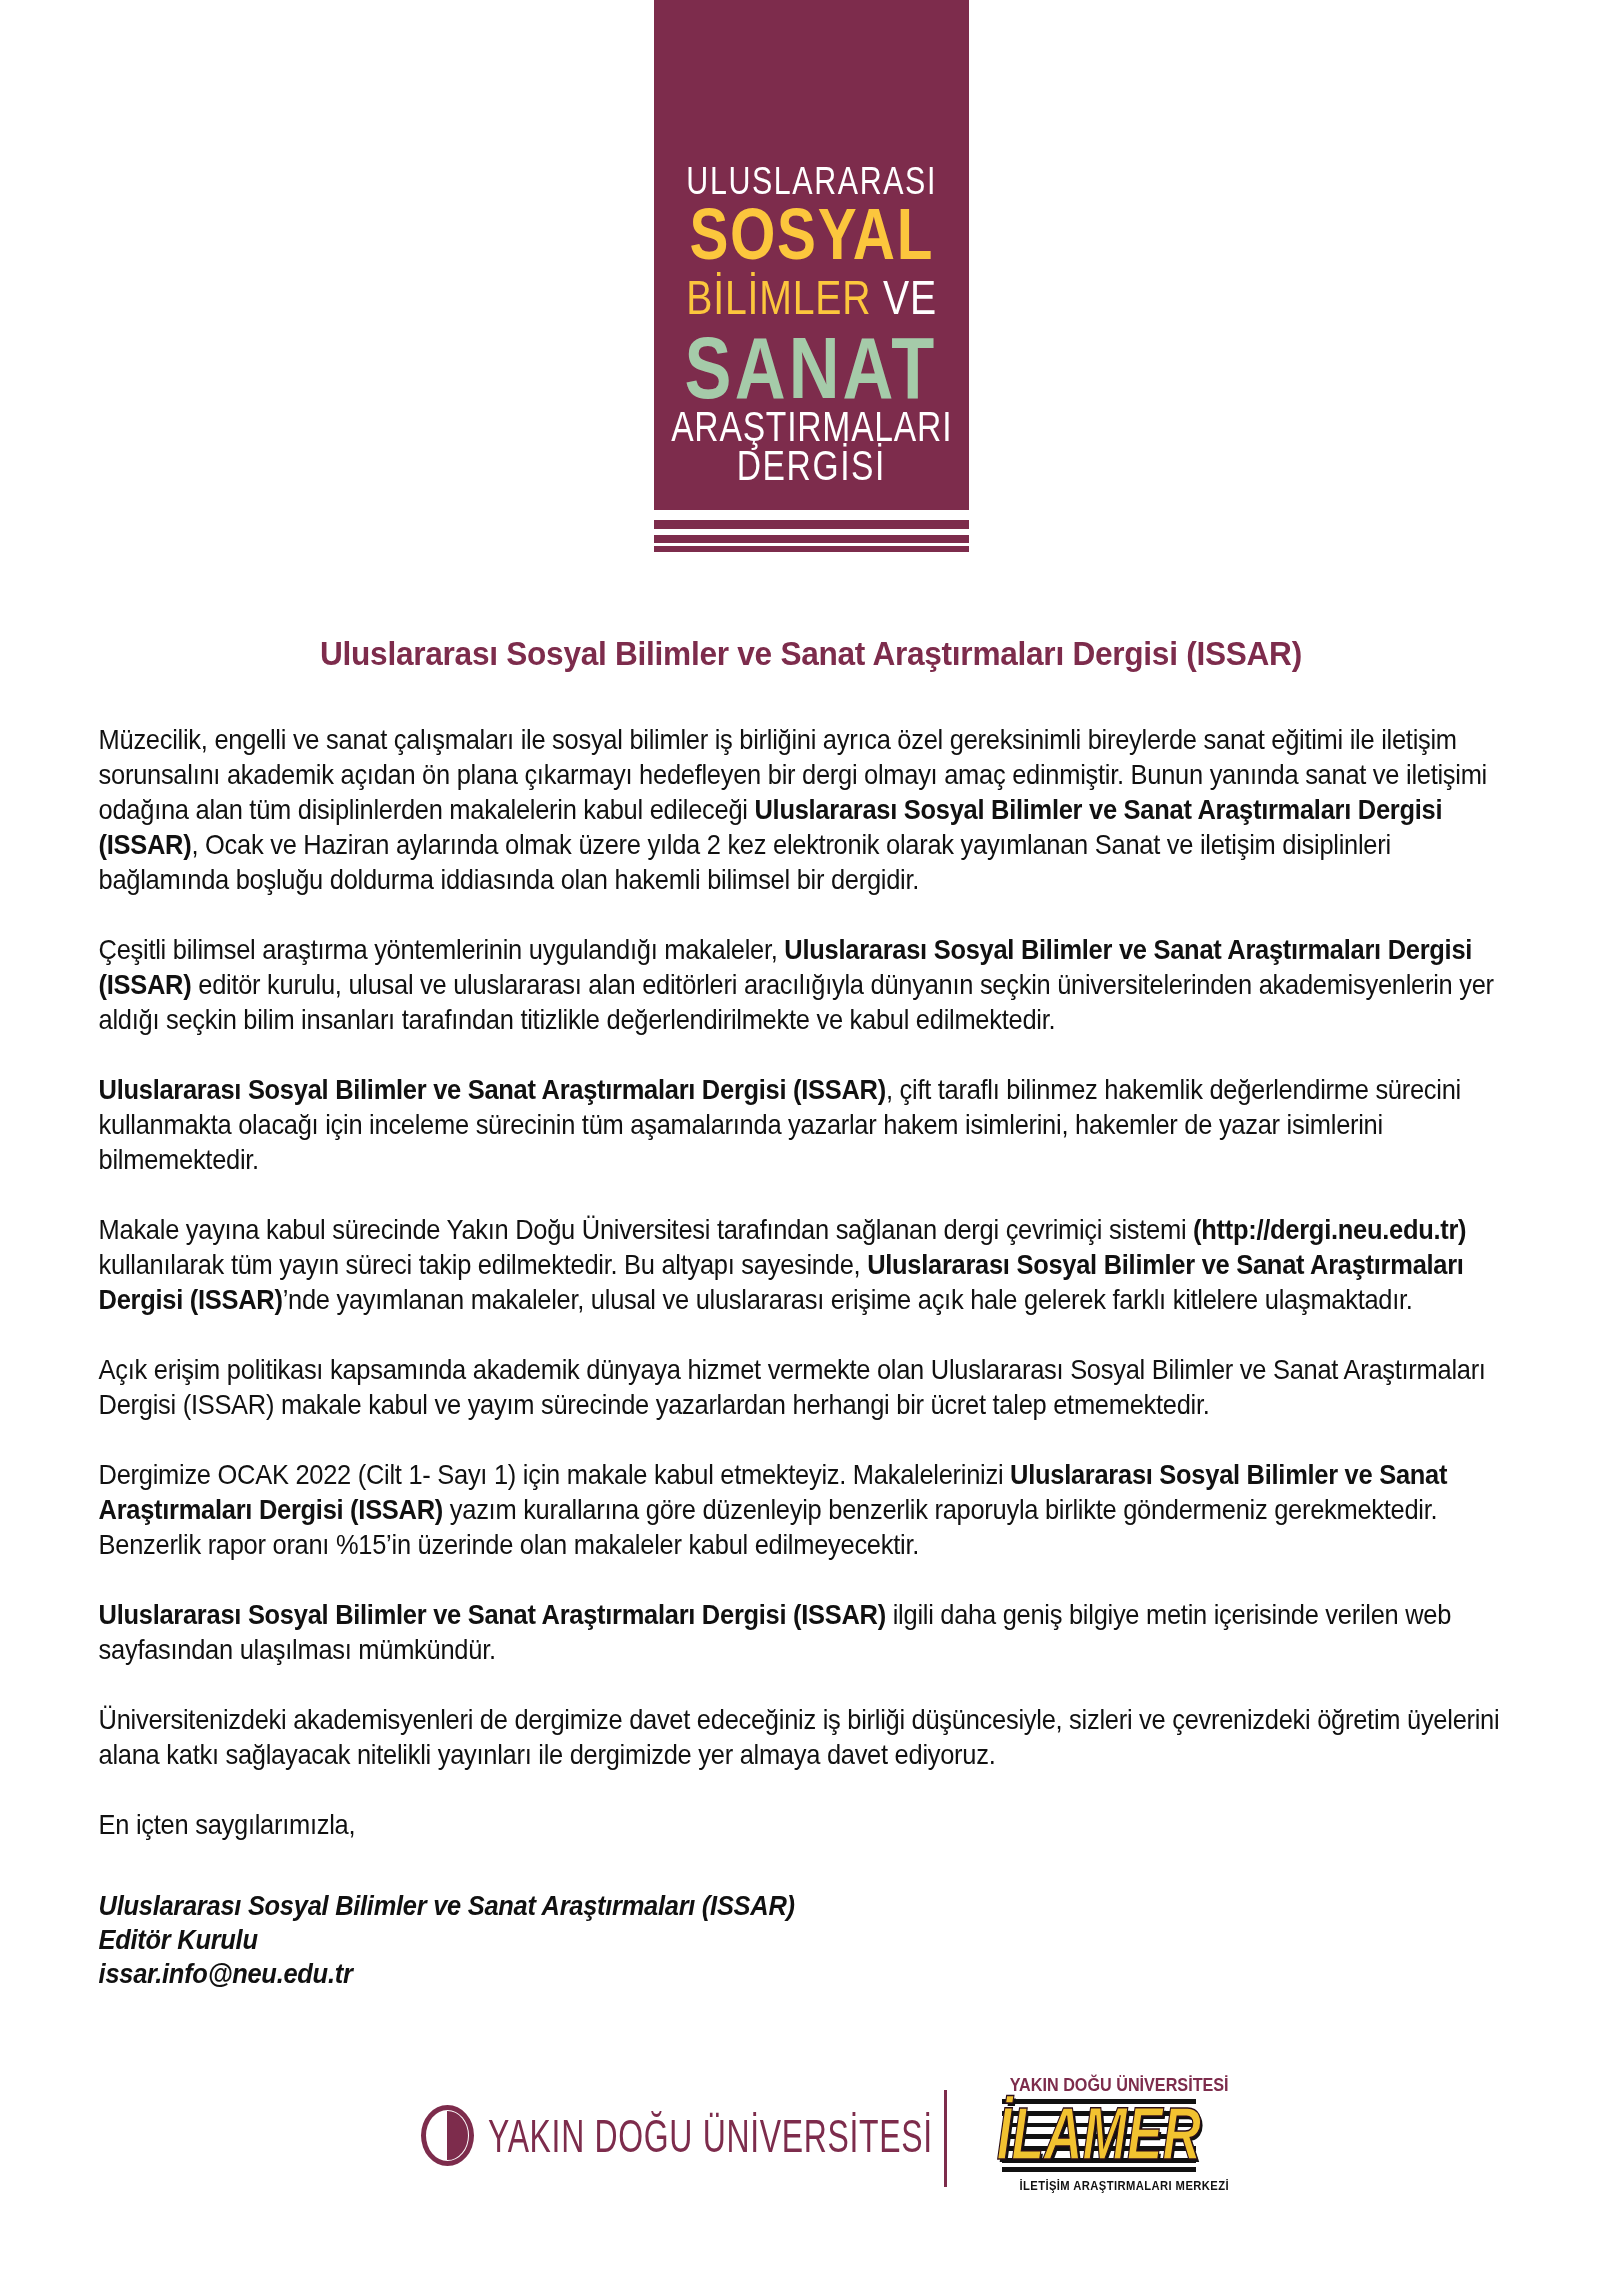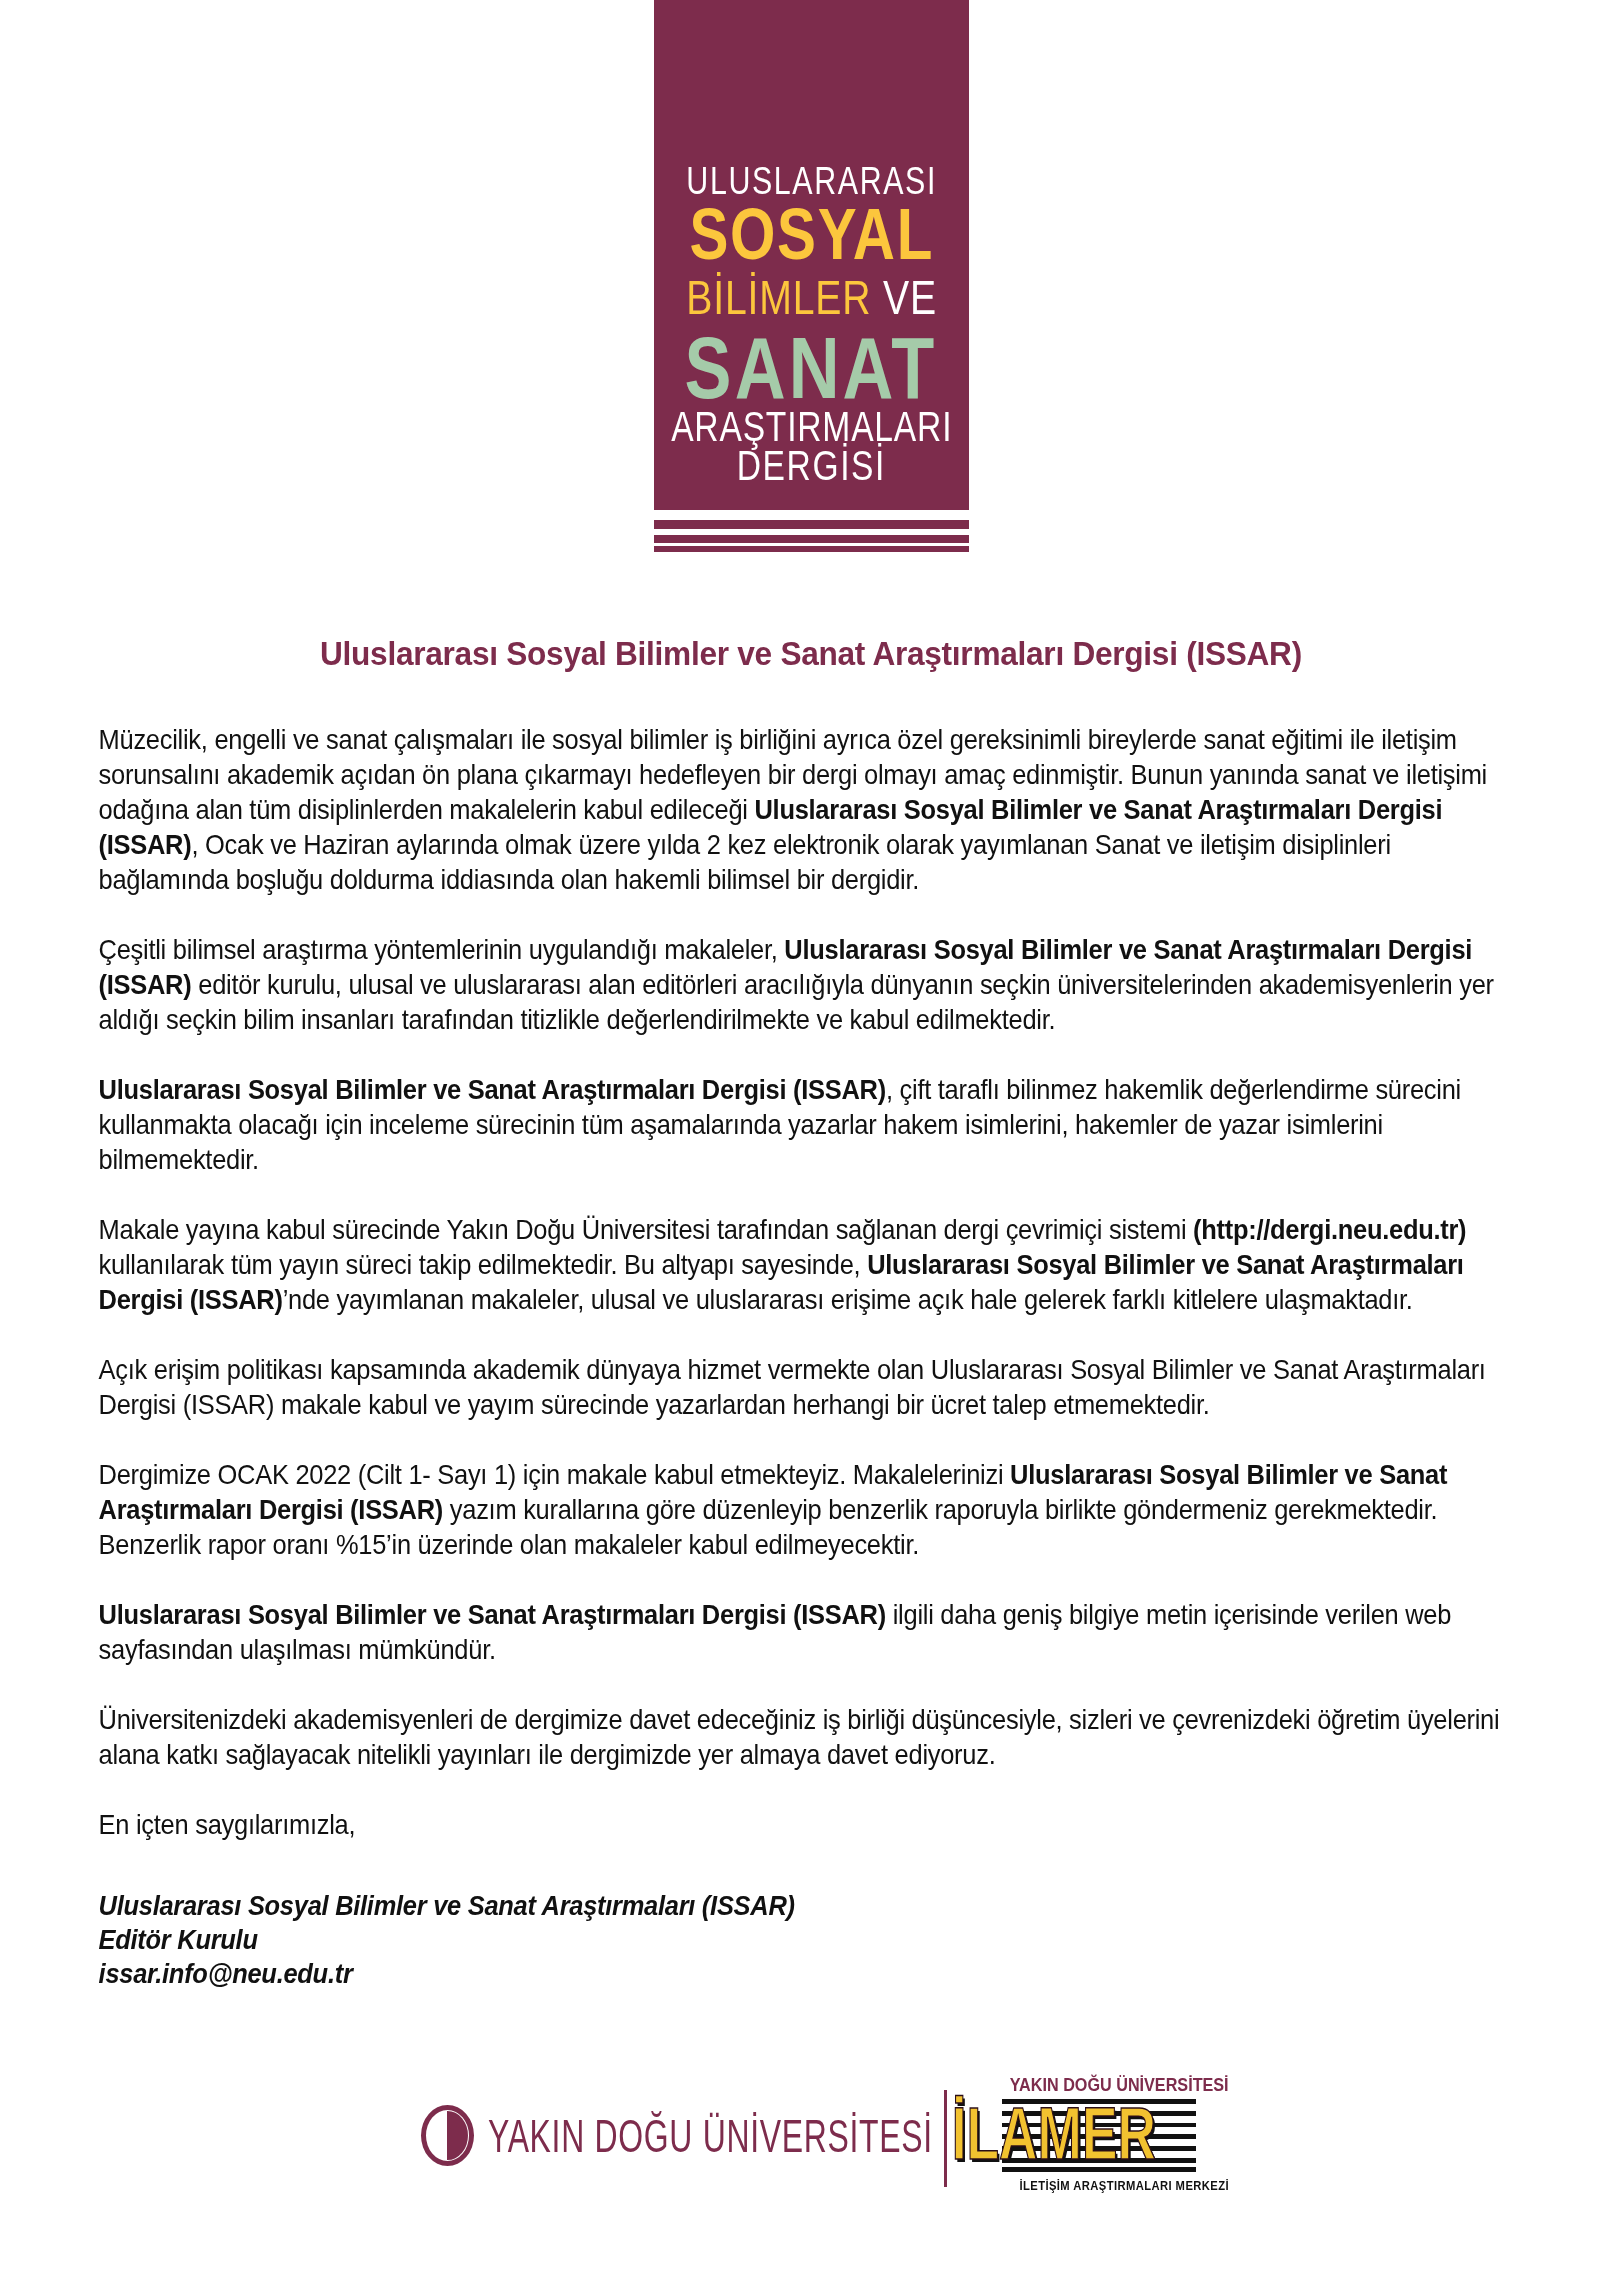--- a/index.html
+++ b/index.html
@@ -78,22 +78,23 @@
   .ilamer { position:absolute; left:1002px; top:2076px; width:194px; text-align:center; }
   .ilamer-top {
     color:#7d2c4c; font-weight:bold; font-size:17.6px; line-height:19.6px;
     white-space:nowrap; transform:scaleX(0.92); transform-origin:50% 50%;
     margin-bottom:3.9px;
   }
   .ilamer-block {
     height:73px; box-sizing:border-box;
     background:repeating-linear-gradient(180deg,#111 0 4.9px,#ffffff 4.9px 11.8px);
     border-bottom:5.9px solid #111;
-    display:flex; align-items:center; justify-content:flex-end;
+    display:flex; align-items:center; justify-content:center;
     overflow:visible;
+    font-style:italic;
   }
   .ilamer-name {
     color:#f2c230; font-weight:bold; font-size:74px; line-height:69px;
     white-space:nowrap; transform:scaleX(0.72); transform-origin:50% 50%;
     -webkit-text-stroke:1.5px #2a0d18;
     text-shadow:2.9px 2.9px 0 #111;
   }
   .ilamer-bottom {
     margin-top:6.9px; color:#111; font-weight:bold;
     font-size:13.7px; line-height:14.7px; letter-spacing:0.5px;

